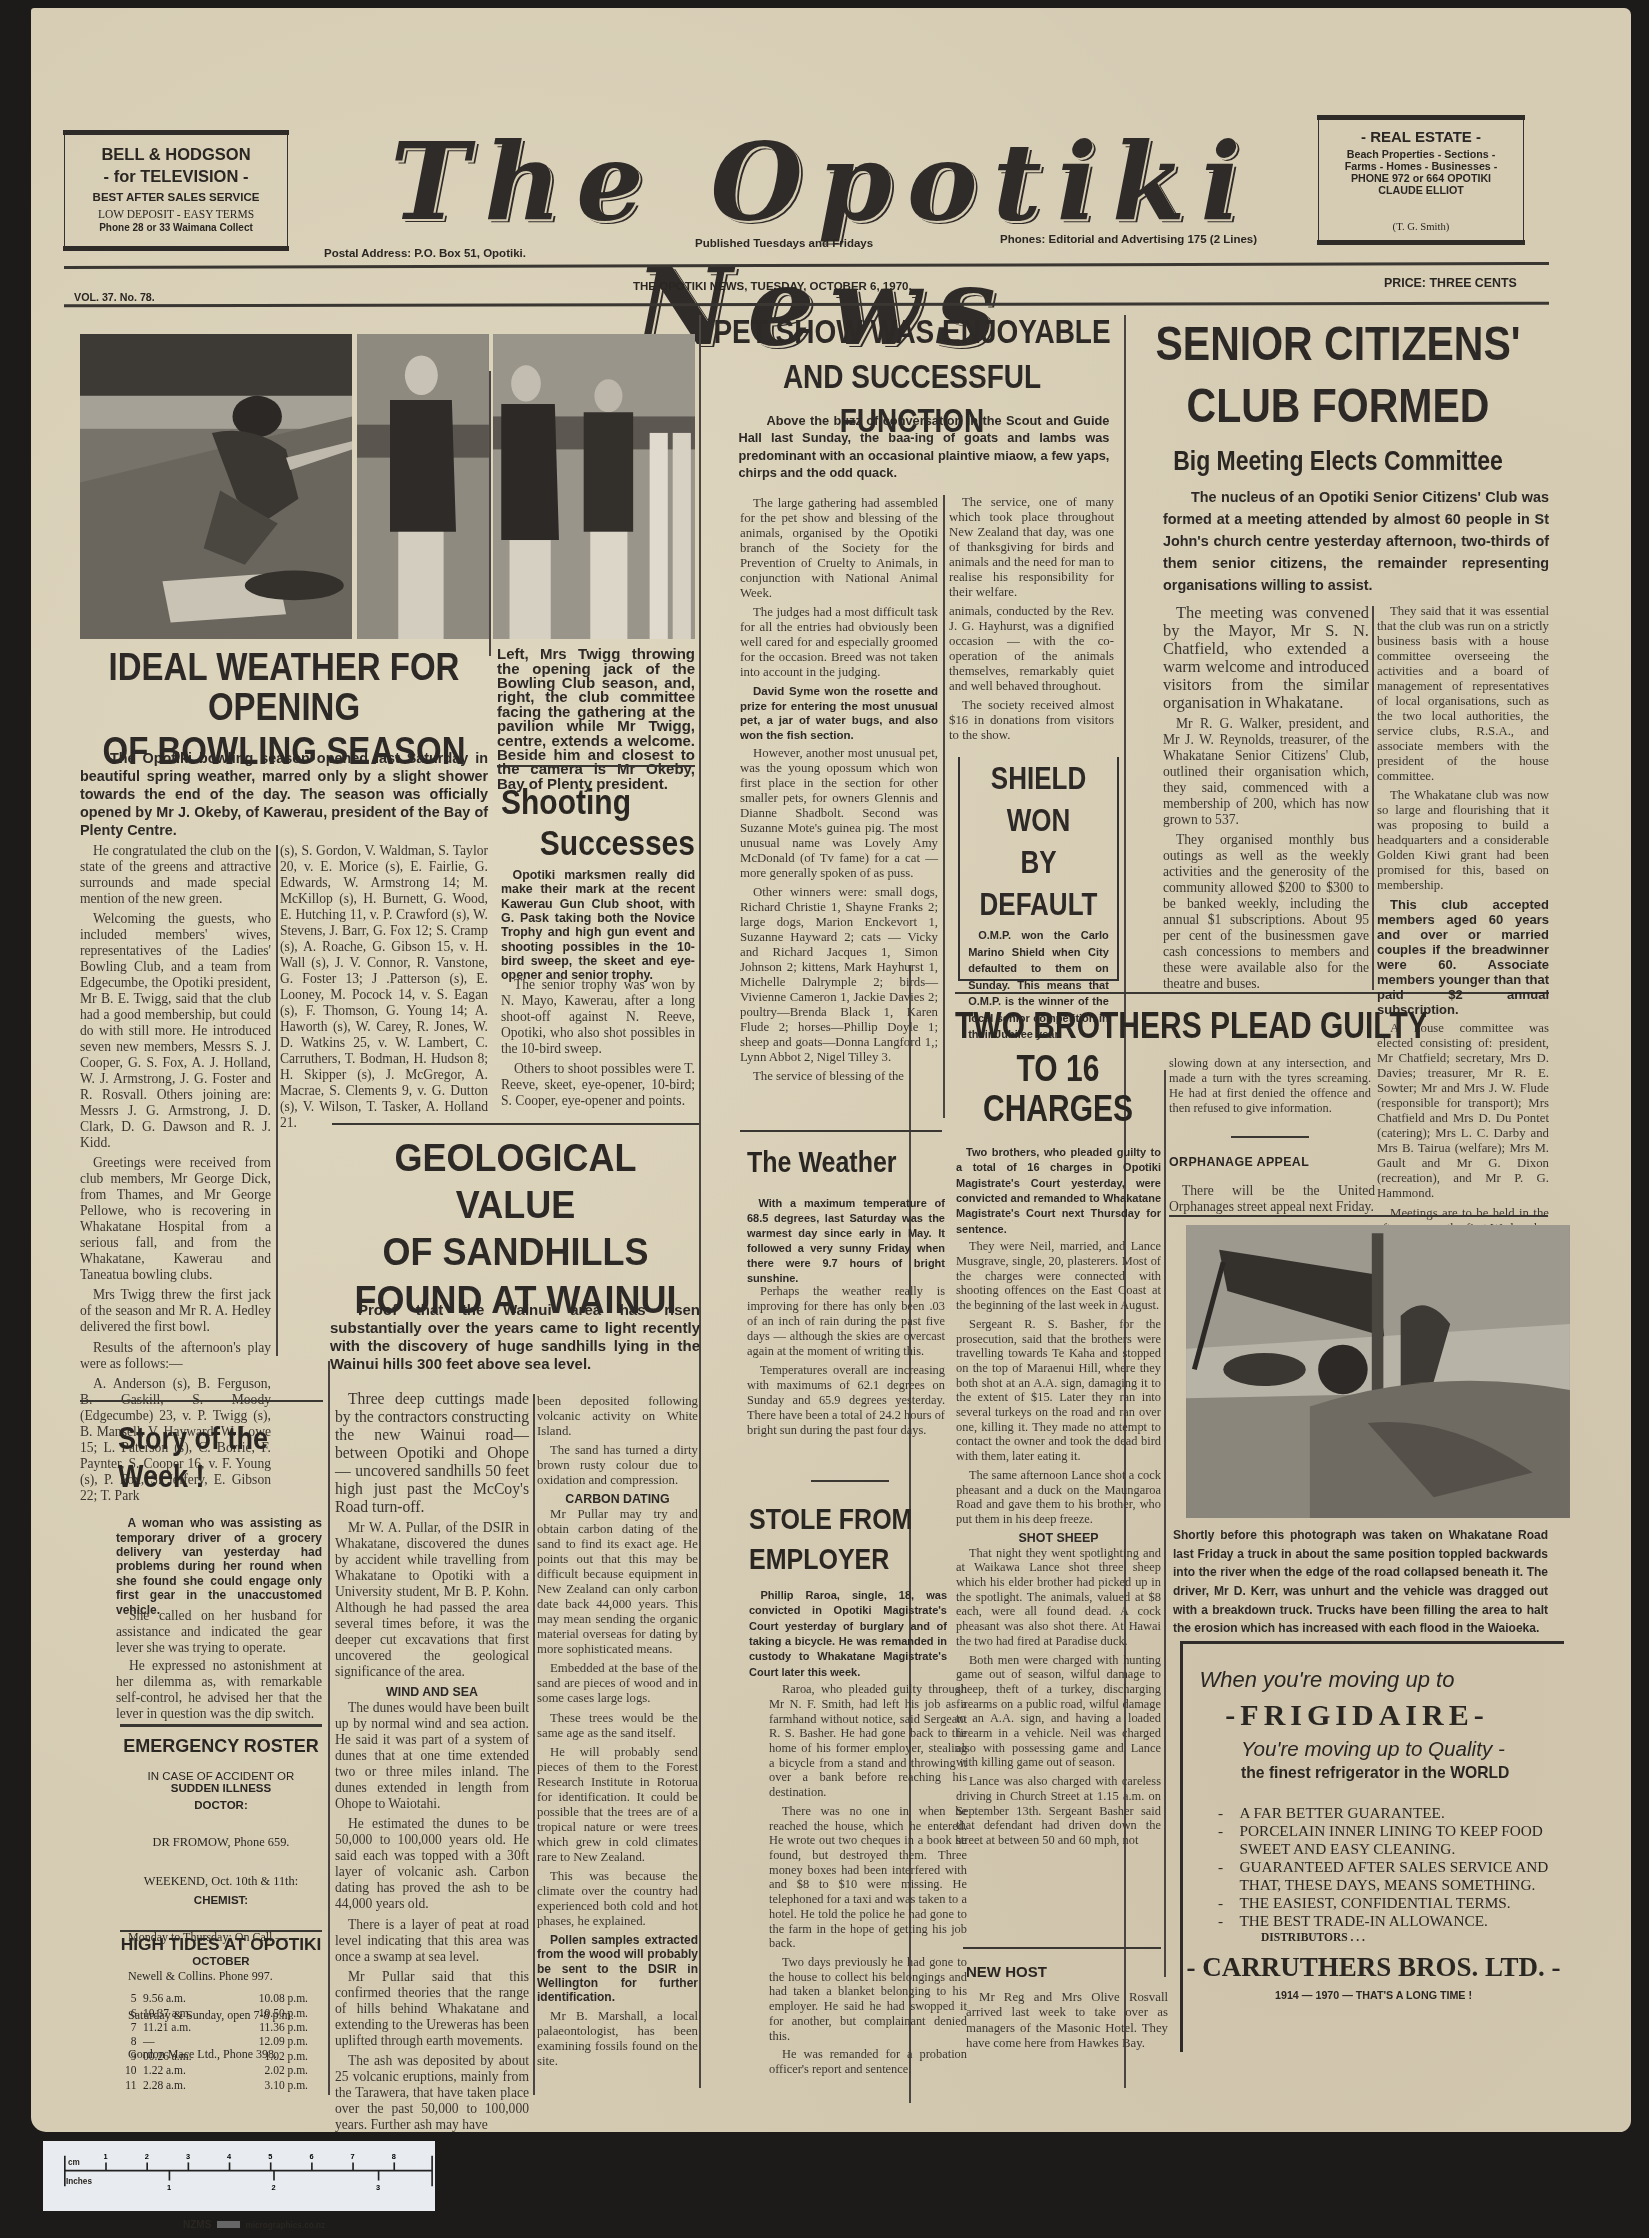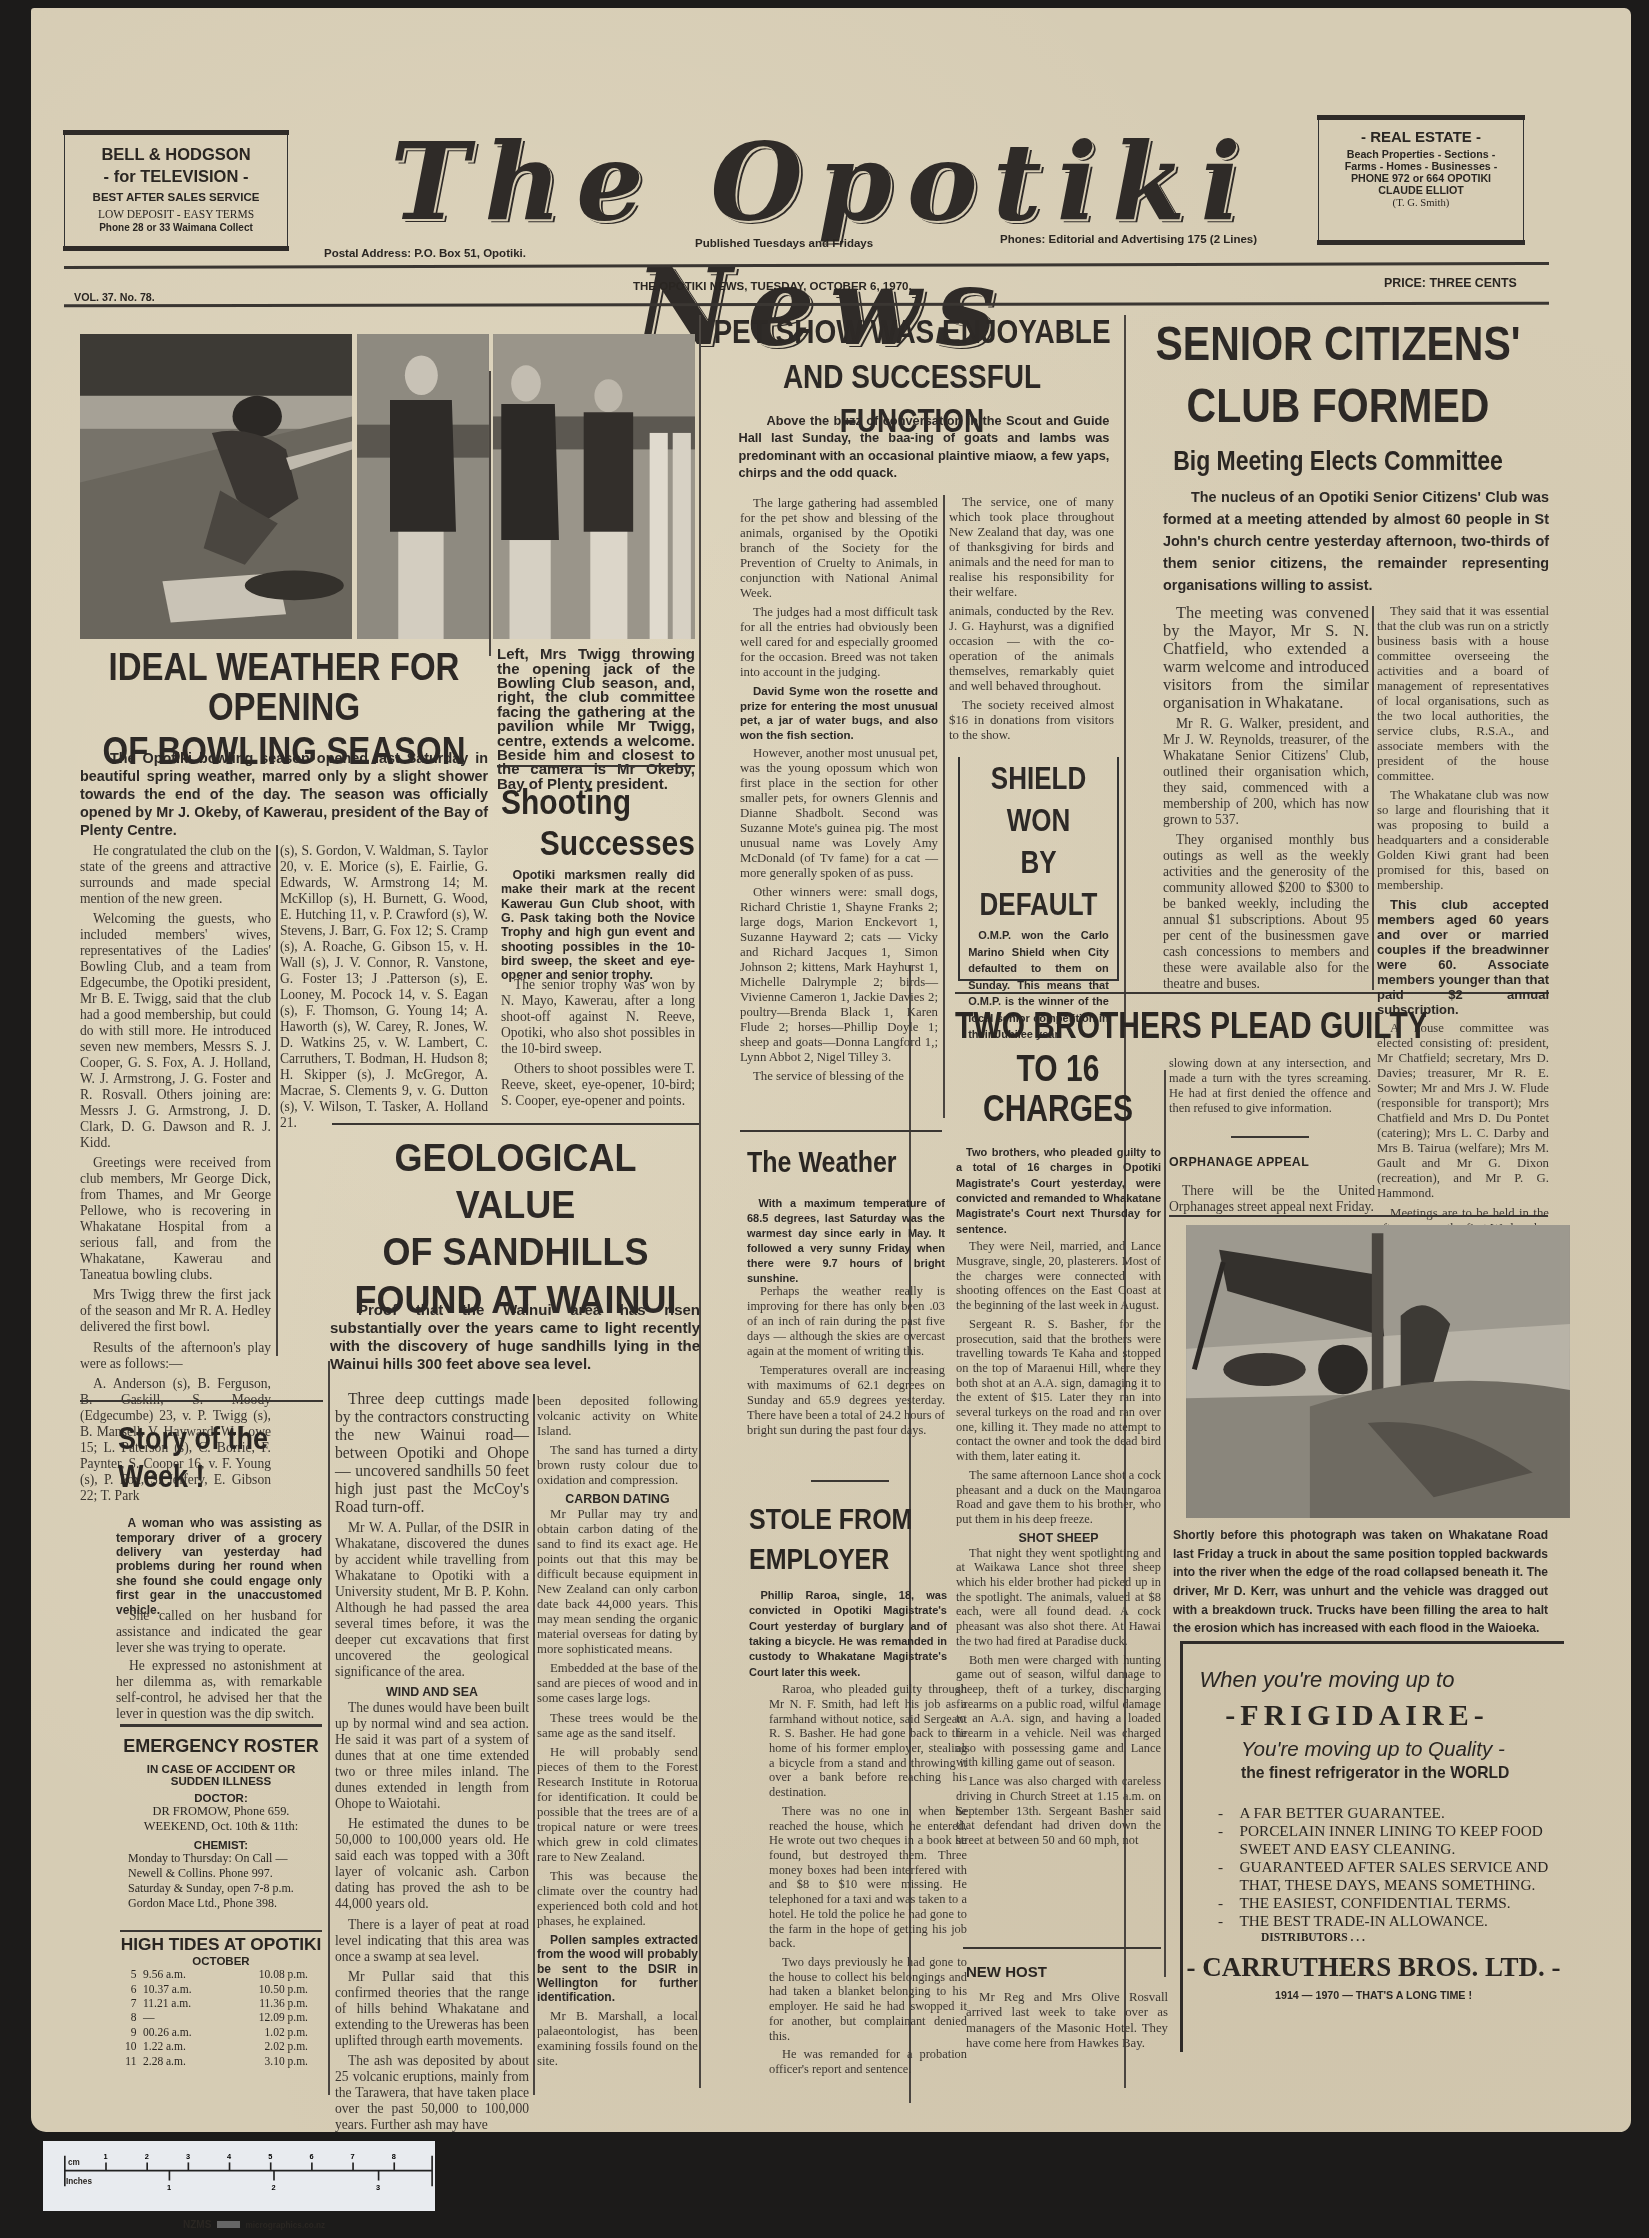--- a/index.html
+++ b/index.html
@@ -7,21 +7,21 @@
   body { position: relative; font-family: "Liberation Serif", serif; color: #2a2622; }
   .page {
     position: absolute; left: 31px; top: 8.2px; width: 1600px; height: 2124px;
     background: #d6ccb4;
     background-image: radial-gradient(ellipse at 30% 40%, rgba(255,250,230,0.25), rgba(0,0,0,0) 60%),
                       radial-gradient(ellipse at 80% 80%, rgba(150,130,100,0.12), rgba(0,0,0,0) 60%);
     border-radius: 3.3px 6.6px 11.5px 15px;
   }
   .abs { position: absolute; }
   .sans { font-family: "Liberation Sans", sans-serif; }
-  .serif { font-family: "Liberation Serif", serif; }
+  .serif { font-family: "Liberation Serif", serif; margin-top: 24px; }
   .rule { position: absolute; background: #3a3632; }
 
   
   .ear { position:absolute; border-left:1.6px solid #333; border-right:1.6px solid #333; text-align:center; font-family:"Liberation Sans",sans-serif; font-weight:700; color:#2a2622; }
   .ear::before, .ear::after { content:""; position:absolute; left:-1.6px; right:-1.6px; height:5px; background:#2f2b28; }
   .ear::before { top:-3.3px; } .ear::after { bottom:-3.3px; }
   .masthead-title { font-family: "DejaVu Serif", serif; font-weight: 700; font-size: 106px; letter-spacing: 15px; color:#2f2b28; font-style: italic; text-shadow: 1.6px 1.6px 0 #d6ccb4, 3.3px 3.3px 0 #2f2b28; }
 
   .headline { font-family: "Liberation Sans", sans-serif; font-weight: 700; color:#2d2926; text-align:center; line-height:1.05; transform-origin: center; }
   .lead { font-family: "Liberation Sans", sans-serif; font-weight: 700; color:#2d2926; text-align: justify; }
@@ -181,21 +181,21 @@
   </div>
   <div class="lead abs" style="left:85px; top:1508px; width:206px; font-size:12px; line-height:14.4px; text-indent:11.5px;">A woman who was assisting as temporary driver of a grocery delivery van yesterday had problems during her round when she found she could engage only first gear in the unaccustomed vehicle.</div>
   <div class="body abs" style="left:85px; top:1600px; width:206px;">
     <p style="margin-bottom:1.6px;">She called on her husband for assistance and indicated the gear lever she was trying to operate.</p>
     <p>He expressed no astonishment at her dilemma as, with remarkable self-control, he advised her that the lever in question was the dip switch.</p>
   </div>
   <div class="rule" style="left:89px; top:1716px; width:202px; height:2.5px;"></div>
 
   <div class="abs" style="left:87px; top:1728px; width:206px; text-align:center;">
     <div class="sans" style="font-weight:700; font-size:18px;">EMERGENCY ROSTER</div>
-    <div class="sans" style="font-weight:700; font-size:11.5px; margin-top:6px;">IN CASE OF ACCIDENT OR</div>
+    <div class="sans" style="font-weight:400; font-size:11.5px; margin-top:13px;">IN CASE OF ACCIDENT OR</div>
     <div class="sans" style="font-weight:700; font-size:11.5px;">SUDDEN ILLNESS</div>
     <div class="sans" style="font-weight:700; font-size:11.5px; margin-top:5px;">DOCTOR:</div>
     <div class="serif" style="font-size:12.4px;">DR FROMOW, Phone 659.</div>
     <div class="serif" style="font-size:12.4px;">WEEKEND, Oct. 10th &amp; 11th:</div>
     <div class="sans" style="font-weight:700; font-size:11.5px; margin-top:5px;">CHEMIST:</div>
     <div class="serif" style="font-size:12px; text-align:left; padding-left:10px;">Monday to Thursday: On Call —</div>
     <div class="serif" style="font-size:12px; text-align:left; padding-left:10px;">Newell &amp; Collins. Phone 997.</div>
     <div class="serif" style="font-size:12px; text-align:left; padding-left:10px;">Saturday &amp; Sunday, open 7-8 p.m.</div>
     <div class="serif" style="font-size:12px; text-align:left; padding-left:10px;">Gordon Mace Ltd., Phone 398.</div>
   </div>

